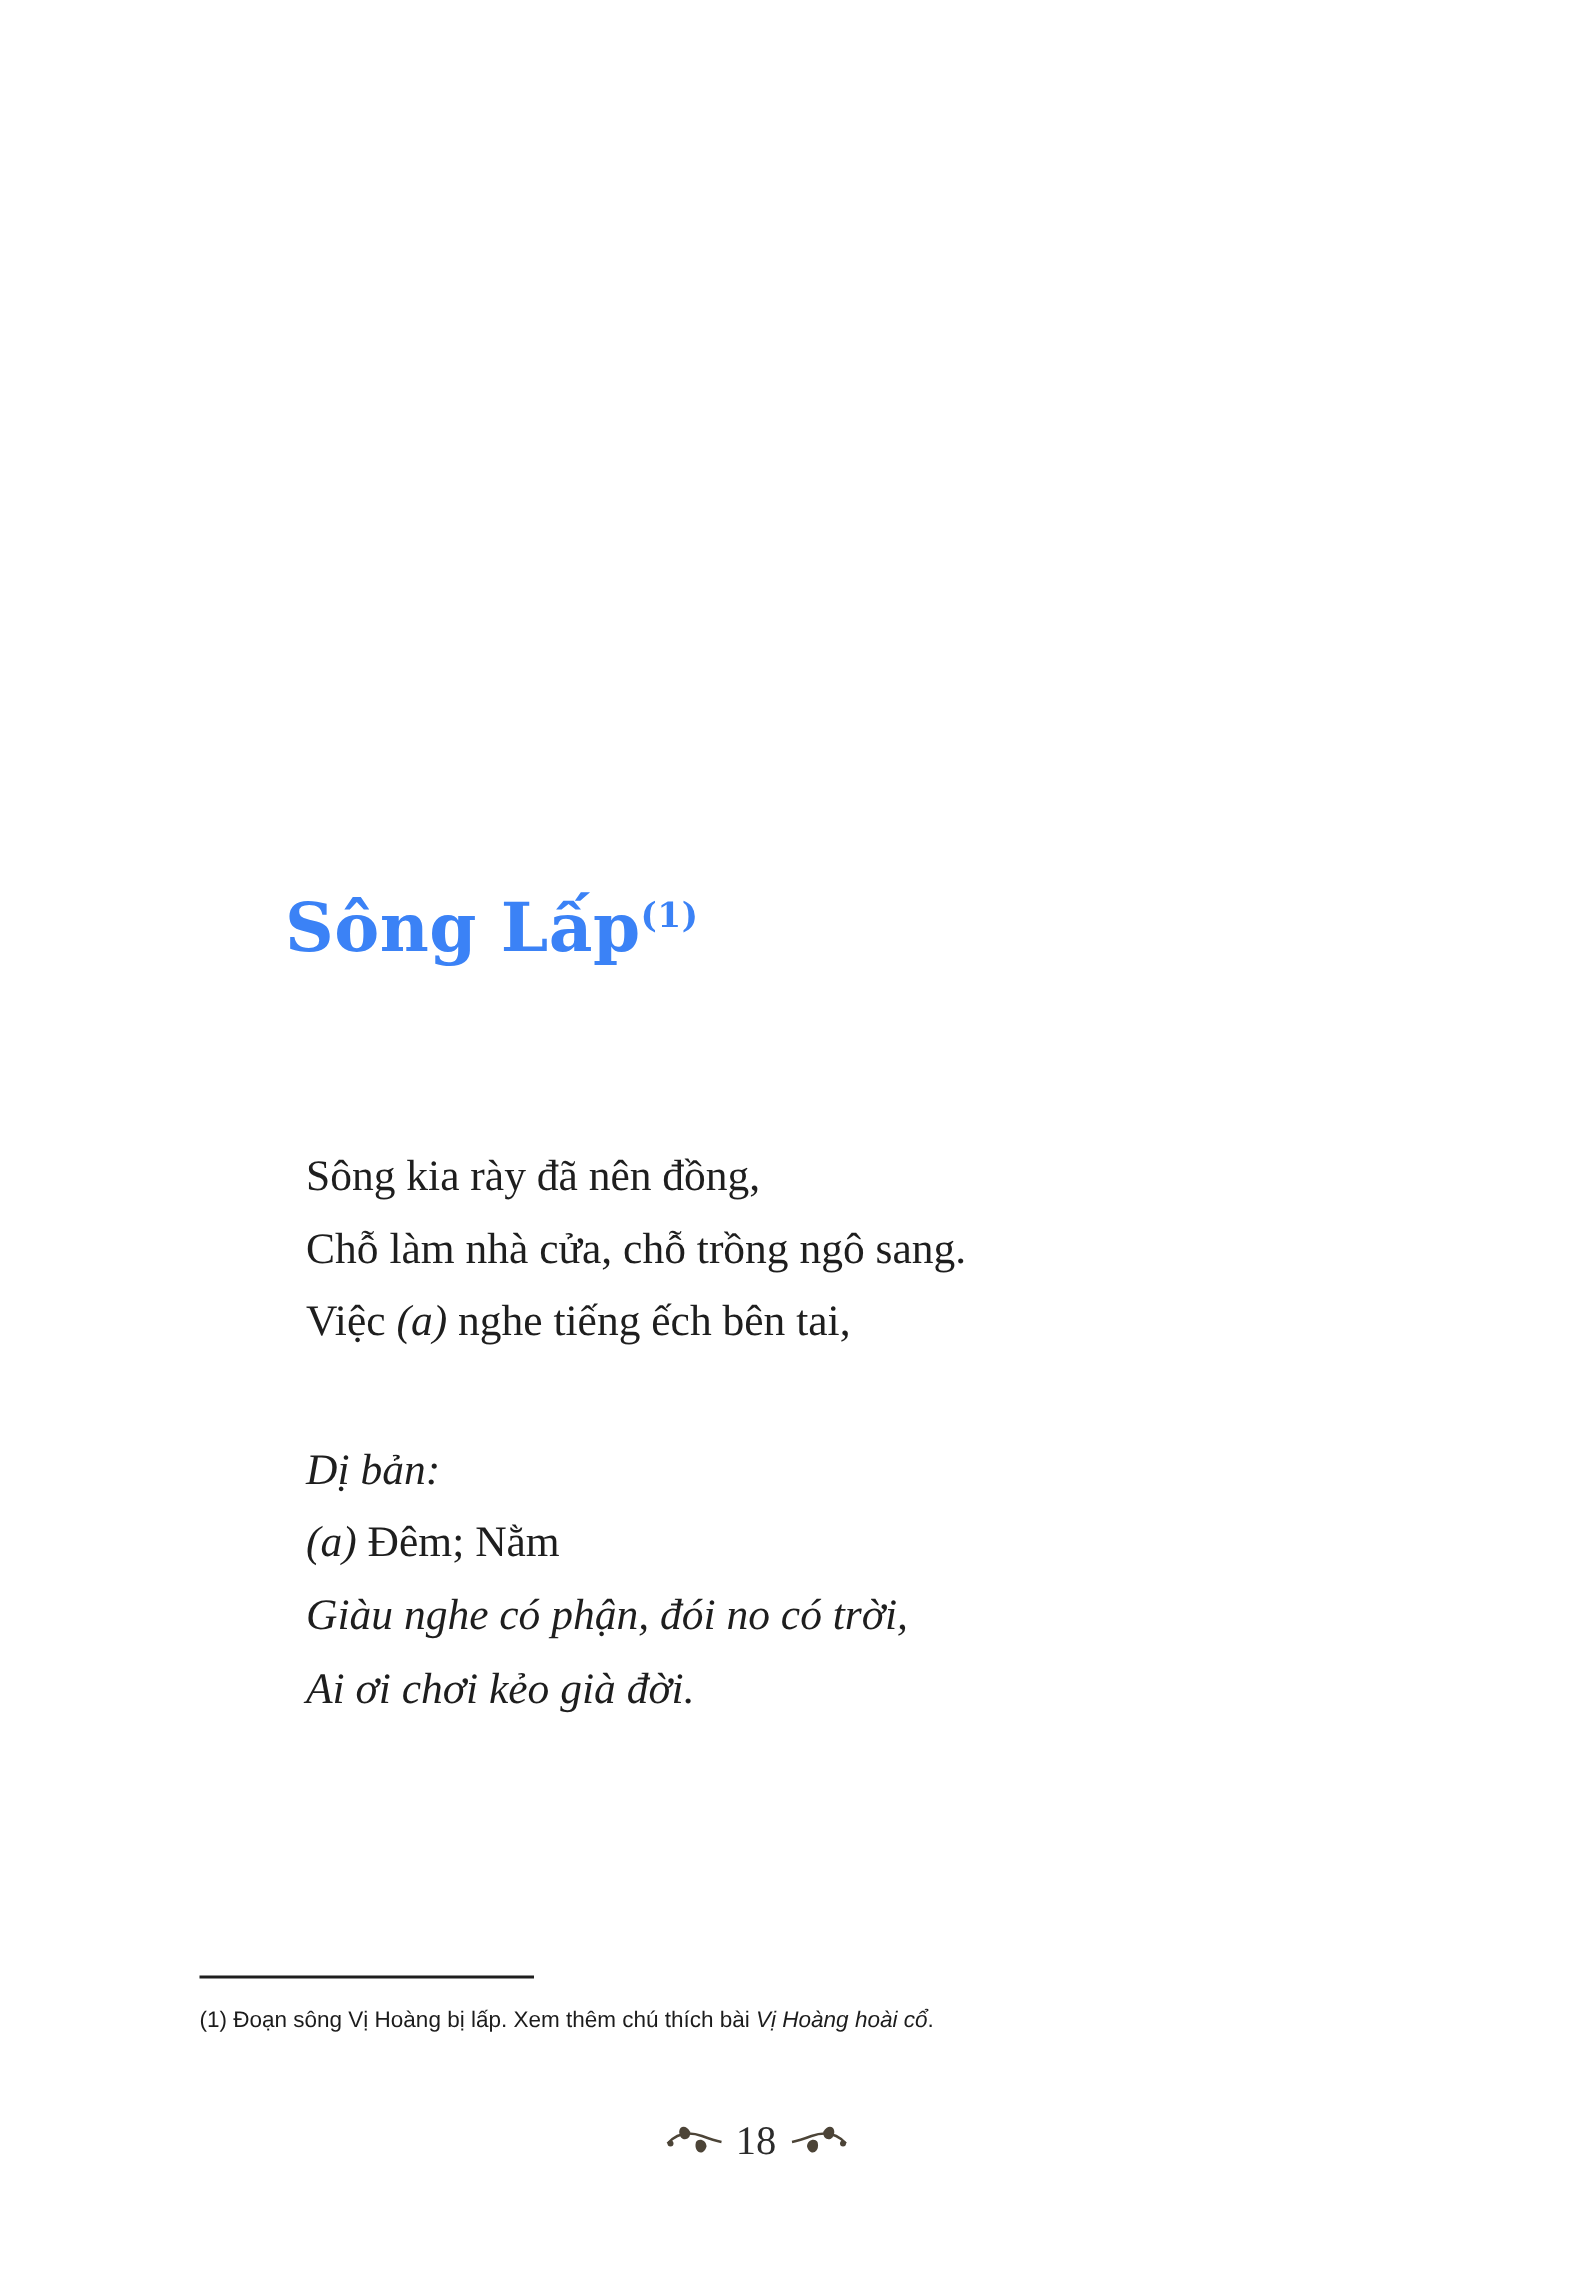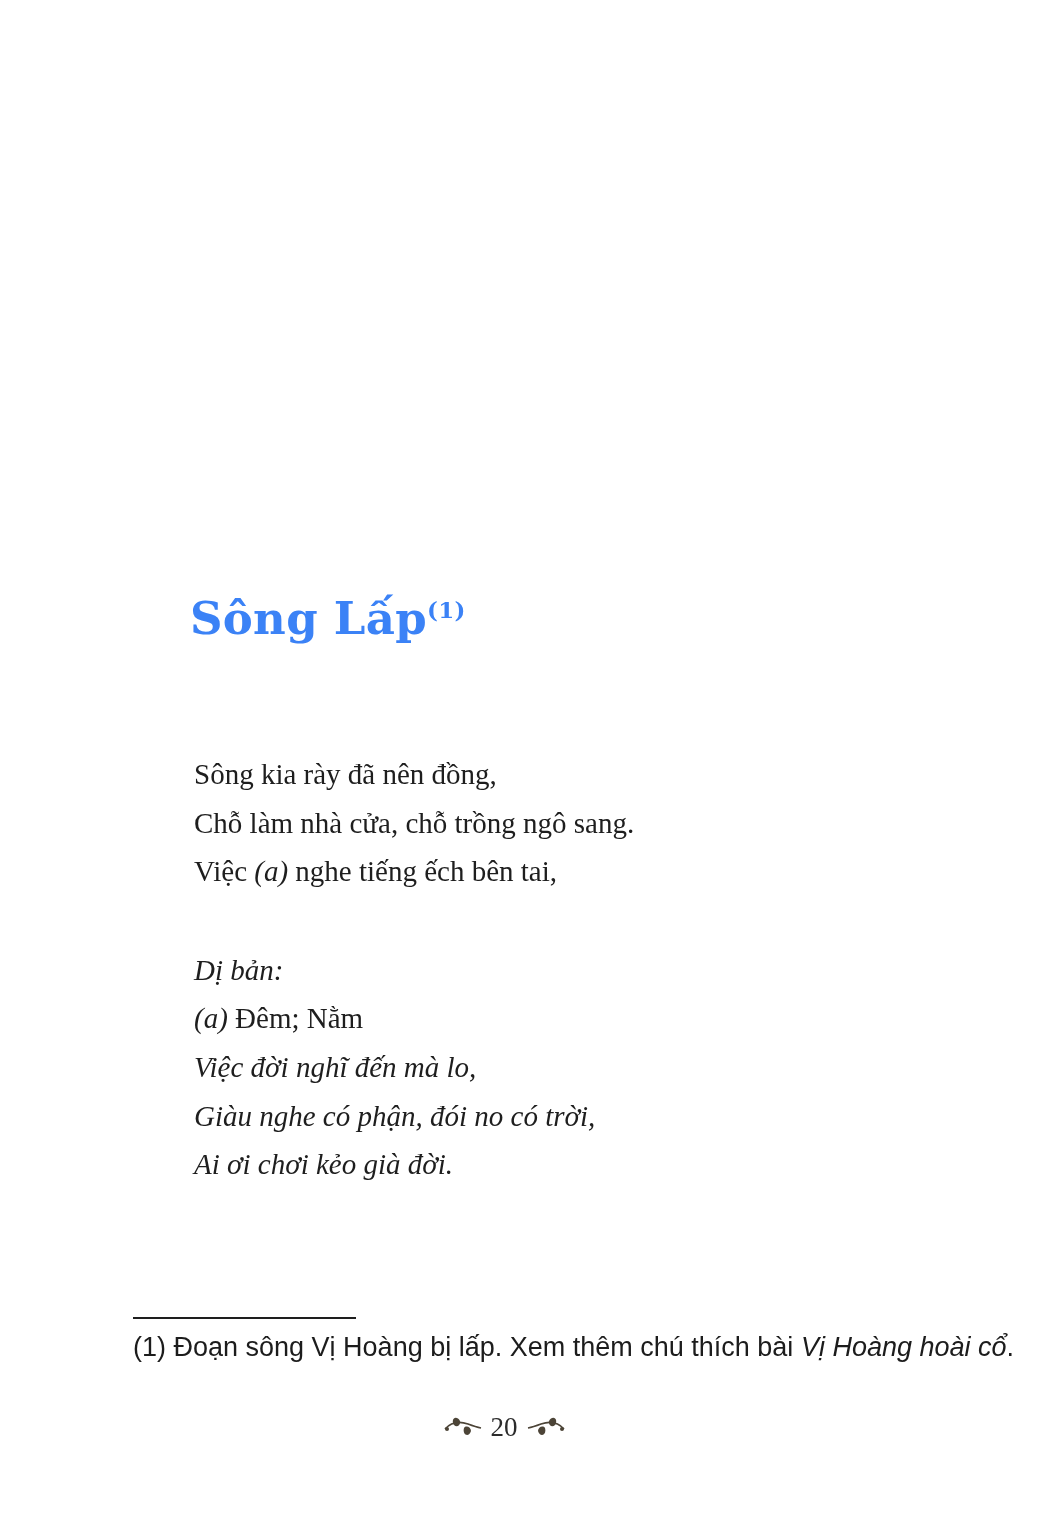--- a/index.html
+++ b/index.html
@@ -39,38 +39,38 @@
     line-height: 0;
   }
   .poem {
     position: absolute;
     left: 190px;
     top: 746px;
     font-size: 29px;
     line-height: 48.6px;
     color: #1e1e1e;
   }
-  .stanza { margin: 4px; }
+  .stanza { margin: 14px; }
   .stanza + .stanza { margin-top: 50px; }
   .line { margin: 0; }
   .it { font-style: italic; }
   .footnote-rule {
     position: absolute;
     left: 133px;
     top: 1317px;
     width: 223px;
     height: 2px;
     background: #1e1e1e;
   }
   .footnote {
     position: absolute;
     left: 133px;
     top: 1333px;
     font-family: "Liberation Sans", sans-serif;
-    font-size: 27px;
+    font-size: 15px;
     line-height: 28px;
     color: #1c1c1c;
   }
   .footnote .line { margin: 0; }
   .pageno-wrap {
     position: absolute;
     left: 0;
     right: 48px;
     top: 1412px;
     text-align: center;
@@ -104,21 +104,20 @@
 
   <div class="poem">
     <div class="stanza">
         <p class="line"><span>Sông kia rày đã nên đồng,</span></p>
         <p class="line"><span>Chỗ làm nhà cửa, chỗ trồng ngô sang.</span></p>
         <p class="line"><span>Việc </span><span class="it">(a)</span><span> nghe tiếng ếch bên tai,</span></p>
       </div>
     <div class="stanza">
         <p class="line"><span class="it">Dị bản:</span></p>
         <p class="line"><span class="it">(a)</span><span> Đêm; Nằm</span></p>
-        <p class="line"><span class="it">Việc đời nghĩ đến mà lo,</span></p>
         <p class="line"><span class="it">Giàu nghe có phận, đói no có trời,</span></p>
         <p class="line"><span class="it">Ai ơi chơi kẻo già đời.</span></p>
       </div>
   </div>
 
   <div class="footnote-rule"></div>
 
   <div class="footnote">
       <p class="line"><span>(1) Đoạn sông Vị Hoàng bị lấp. Xem thêm chú thích bài </span><span class="it">Vị Hoàng hoài cổ</span><span>.</span></p>
     </div>
@@ -126,21 +125,21 @@
   <div class="pageno-wrap">
     <span class="pageno-inner">
       <span class="orn">
         <svg width="38" height="24" viewBox="0 0 38 24" xmlns="http://www.w3.org/2000/svg">
           <path d="M1 13 Q10 3 24 8 Q32 11 37 12" fill="none" stroke="#4c4437" stroke-width="1.6"></path>
           <path d="M10 9 C6 2 13 -1 16 5 C17 9 13 12 10 9 Z" fill="#4c4437"></path>
           <path d="M20 12 C18 19 25 22 27 15 C27 11 22 9 20 12 Z" fill="#4c4437"></path>
           <circle cx="3" cy="13" r="2" fill="#4c4437"></circle>
         </svg>
       </span>
-      <span class="pageno">20</span>
+      <span class="pageno">18</span>
       <span class="orn flip">
         <svg width="38" height="24" viewBox="0 0 38 24" xmlns="http://www.w3.org/2000/svg">
           <path d="M1 13 Q10 3 24 8 Q32 11 37 12" fill="none" stroke="#4c4437" stroke-width="1.6"></path>
           <path d="M10 9 C6 2 13 -1 16 5 C17 9 13 12 10 9 Z" fill="#4c4437"></path>
           <path d="M20 12 C18 19 25 22 27 15 C27 11 22 9 20 12 Z" fill="#4c4437"></path>
           <circle cx="3" cy="13" r="2" fill="#4c4437"></circle>
         </svg>
       </span>
     </span>
   </div>

